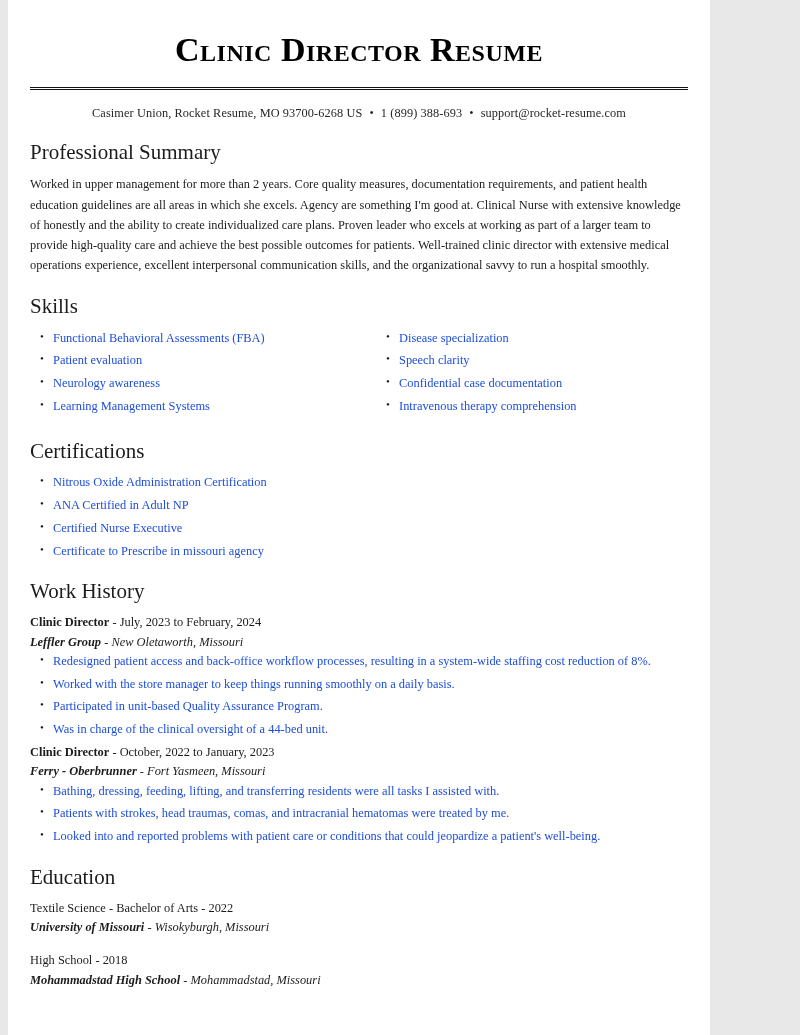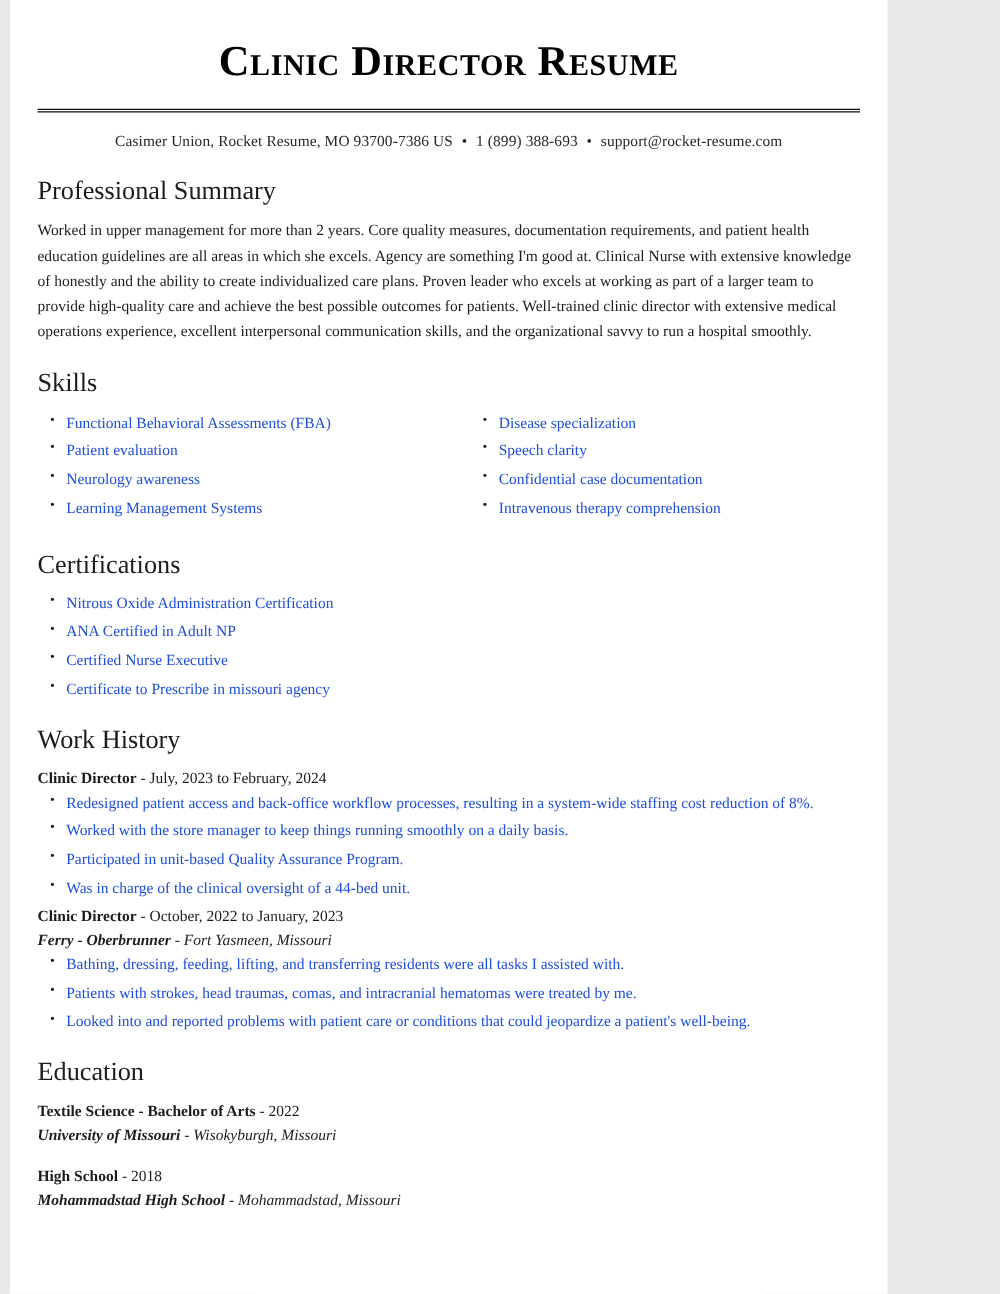--- a/index.html
+++ b/index.html
@@ -114,36 +114,36 @@
   .dash { font-weight: normal; font-style: normal; }
   .job-bullets { margin-top: 8px; margin-bottom: 16px; }
 
   
   .edu-entry { margin-bottom: 14px; }
   .edu-line {
     font-size: 12.4px;
     line-height: 1.55;
     color: #1c1c1c;
   }
-  .edu-degree { font-weight: bold; text-align: center; }
+  .edu-degree { font-weight: normal; text-align: center; }
   .edu-year { font-weight: normal; }
   .edu-school { font-weight: bold; font-style: italic; }
   .edu-location { font-style: italic; }
 </style>
 </head>
 <body>
 
 <div class="page">
 
   <h1 class="resume-title">Clinic Director Resume</h1>
 
   <div class="double-rule"></div>
 
   <div class="contact-line">
-    <span>Casimer Union, Rocket Resume, MO 93700-7386 US</span><span class="contact-sep">•</span><span>1 (899) 388-693</span><span class="contact-sep">•</span><span>support@rocket-resume.com</span>
+    <span>Casimer Union, Rocket Resume, MO 93700-6268 US</span><span class="contact-sep">•</span><span>1 (899) 388-693</span><span class="contact-sep">•</span><span>support@rocket-resume.com</span>
   </div>
 
   <div class="section">
     <h2 class="section-heading">Professional Summary</h2>
     <p class="summary-text">Worked in upper management for more than 2 years. Core quality measures, documentation requirements, and patient health education guidelines are all areas in which she excels. Agency are something I'm good at. Clinical Nurse with extensive knowledge of honestly and the ability to create individualized care plans. Proven leader who excels at working as part of a larger team to provide high-quality care and achieve the best possible outcomes for patients. Well-trained clinic director with extensive medical operations experience, excellent interpersonal communication skills, and the organizational savvy to run a hospital smoothly.</p>
   </div>
 
   <div class="section">
     <h2 class="section-heading">Skills</h2>
     <div class="skills-columns">
@@ -176,20 +176,23 @@
     </ul>
   </div>
 
   <div class="section">
     <h2 class="section-heading">Work History</h2>
 
     <div class="job">
       <div class="job-line">
         <span class="job-title">Clinic Director</span><span class="dash"> </span><span class="dash">-</span><span class="dash"> </span><span class="job-dates">July, 2023 to February, 2024</span>
       </div>
+      <div class="job-line">
+        <span class="job-company">Leffler Group</span><span class="dash"> </span><span class="dash">-</span><span class="dash"> </span><span class="job-location">New Oletaworth, Missouri</span>
+      </div>
       <ul class="bullets job-bullets">
         <li>Redesigned patient access and back-office workflow processes, resulting in a system-wide staffing cost reduction of 8%.</li>
         <li>Worked with the store manager to keep things running smoothly on a daily basis.</li>
         <li>Participated in unit-based Quality Assurance Program.</li>
         <li>Was in charge of the clinical oversight of a 44-bed unit.</li>
       </ul>
     </div>
 
     <div class="job">
       <div class="job-line">

